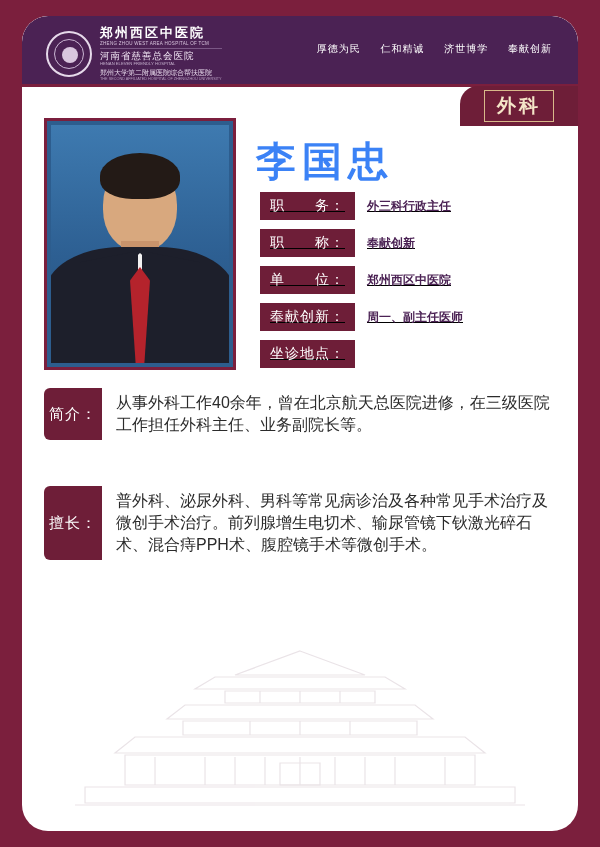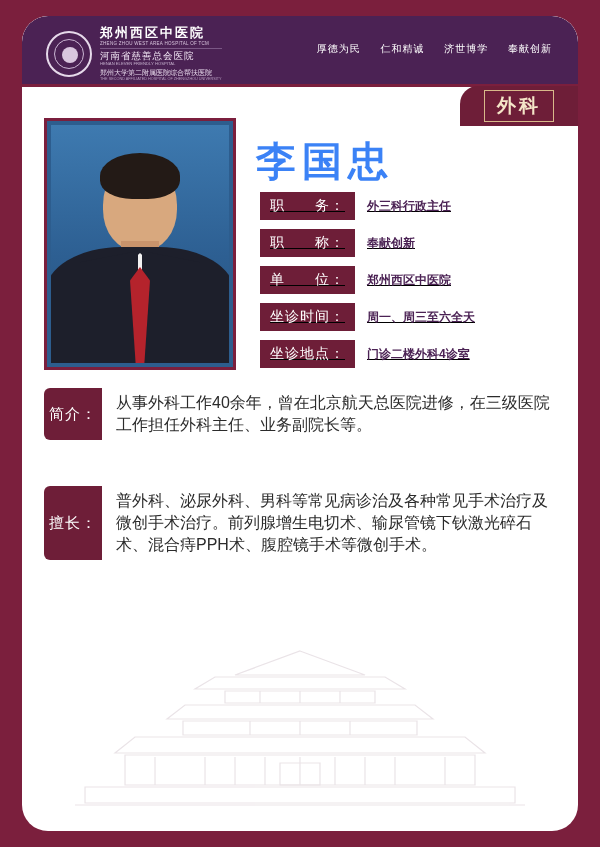--- a/index.html
+++ b/index.html
@@ -392,26 +392,25 @@
       </div>
       <div class="info-row">
         <div class="info-label">职　　称：</div>
         <div class="info-value">奉献创新</div>
       </div>
       <div class="info-row">
         <div class="info-label">单　　位：</div>
         <div class="info-value">郑州西区中医院</div>
       </div>
       <div class="info-row">
-        <div class="info-label">坐诊时间：</div>
-        <div class="info-value">周一、周三至六全天</div>
+        <div class="info-label">奉献创新：</div>
+        <div class="info-value">周一、副主任医师</div>
       </div>
       <div class="info-row">
         <div class="info-label">坐诊地点：</div>
-        <div class="info-value">门诊二楼外科4诊室</div>
       </div>
     </div>
 
     <div class="section" id="section-intro">
       <div class="sec-tag">简介：</div>
       <div class="sec-body">从事外科工作40余年，曾在北京航天总医院进修，在三级医院工作担任外科主任、业务副院长等。</div>
     </div>
 
     <div class="section" id="section-expertise">
       <div class="sec-tag">擅长：</div>

